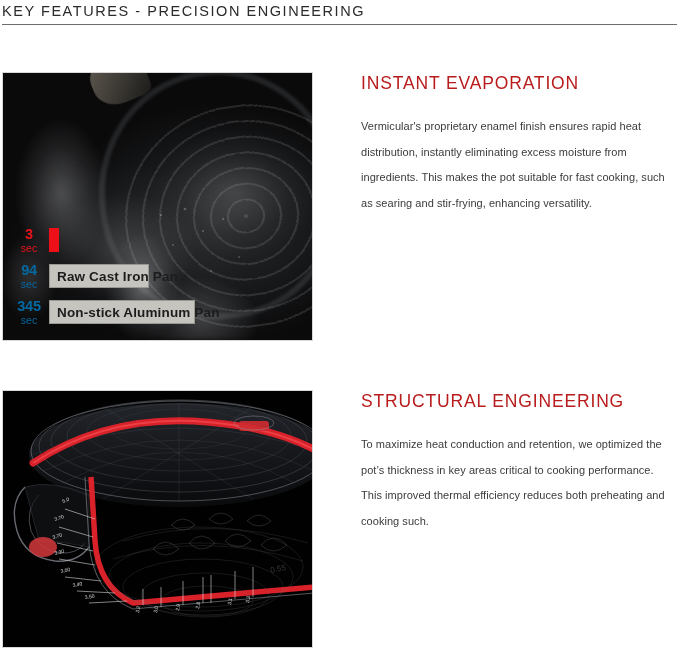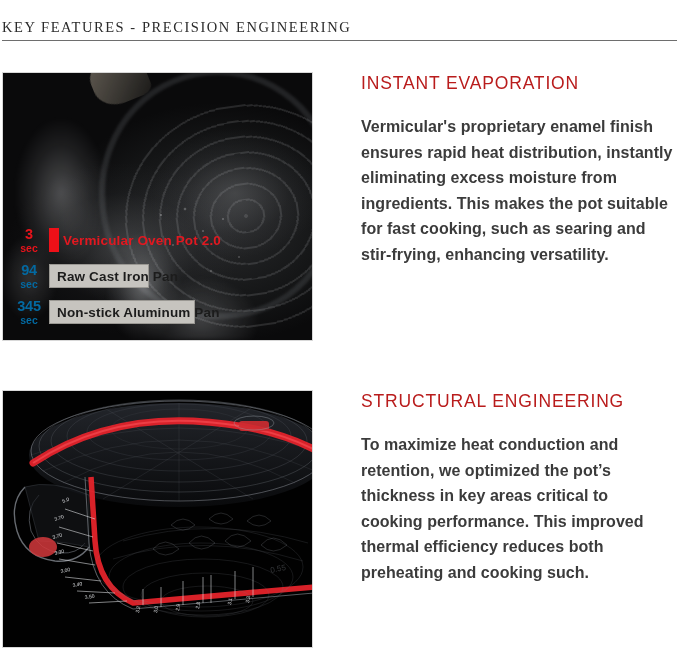--- a/index.html
+++ b/index.html
@@ -13,23 +13,22 @@
   .page {
     position: relative;
     width: 679px; height: 653px;
     overflow: hidden;
     background: #fff;
   }
 
   
   .section-header {
     position: absolute;
-    left: 2px; top: 16px;
+    left: 2px; top: 0px;
     width: 675px;
-    font-family: Liberation Serif, serif;
   }
   .section-header .title {
     font-size: 14.5px;
     letter-spacing: 1.55px;
     color: #2b2b2b;
     font-weight: 400;
     line-height: 20px;
     padding: 1px 0 3px 0;
     white-space: nowrap;
   }
@@ -67,24 +66,24 @@
     margin: 0;
     font-size: 17.5px;
     font-weight: 400;
     letter-spacing: 0.85px;
     color: #b91c1c;
     line-height: 22px;
     white-space: nowrap;
   }
   .copy p {
     margin: 20px 0 0 0;
-    font-size: 16px;
+    font-size: 11px;
     line-height: 25.5px;
     color: #3b3b3b;
-    font-weight: 700;
+    font-weight: 400;
     letter-spacing: 0.05px;
   }
 
   
   .pot-photo {
     position: absolute; inset: 0;
     background:
       radial-gradient(ellipse 120px 90px at 232px 120px, rgba(150,152,155,0.30) 0%, rgba(90,92,96,0.12) 45%, rgba(0,0,0,0) 72%),
       radial-gradient(ellipse 150px 110px at 120px 175px, rgba(172,174,178,0.26) 0%, rgba(70,72,76,0.10) 50%, rgba(0,0,0,0) 78%),
       radial-gradient(ellipse 200px 150px at 215px 150px, #2a2b2d 0%, #151617 52%, #0a0a0b 80%),
@@ -168,21 +167,21 @@
   }
   .bar-time .num {
     display: block;
     font-size: 14.5px;
     font-weight: 700;
     letter-spacing: -0.2px;
   }
   .bar-time .unit {
     display: block;
     font-size: 10.5px;
-    font-weight: 700;
+    font-weight: 400;
     margin-top: 1px;
   }
   .row-hero .bar-time .num,
   .row-hero .bar-time .unit { color: #e8131b; }
   .row-alt .bar-time .num,
   .row-alt .bar-time .unit { color: #0369a1; }
 
   .bar-wrap {
     position: relative;
     flex: 1 1 auto;
@@ -242,21 +241,20 @@
 
       <div class="evap-chart">
 
         <div class="bar-row row-hero">
           <div class="bar-time">
             <span class="num">3</span>
             <span class="unit">sec</span>
           </div>
           <div class="bar-wrap">
             <div class="bar-fill" style="width:10px;"></div>
-            <div class="bar-label">Vermicular Oven Pot 2.0</div>
           </div>
         </div>
 
         <div class="bar-row row-alt">
           <div class="bar-time">
             <span class="num">94</span>
             <span class="unit">sec</span>
           </div>
           <div class="bar-wrap">
             <div class="bar-fill" style="width:100px;"></div>

